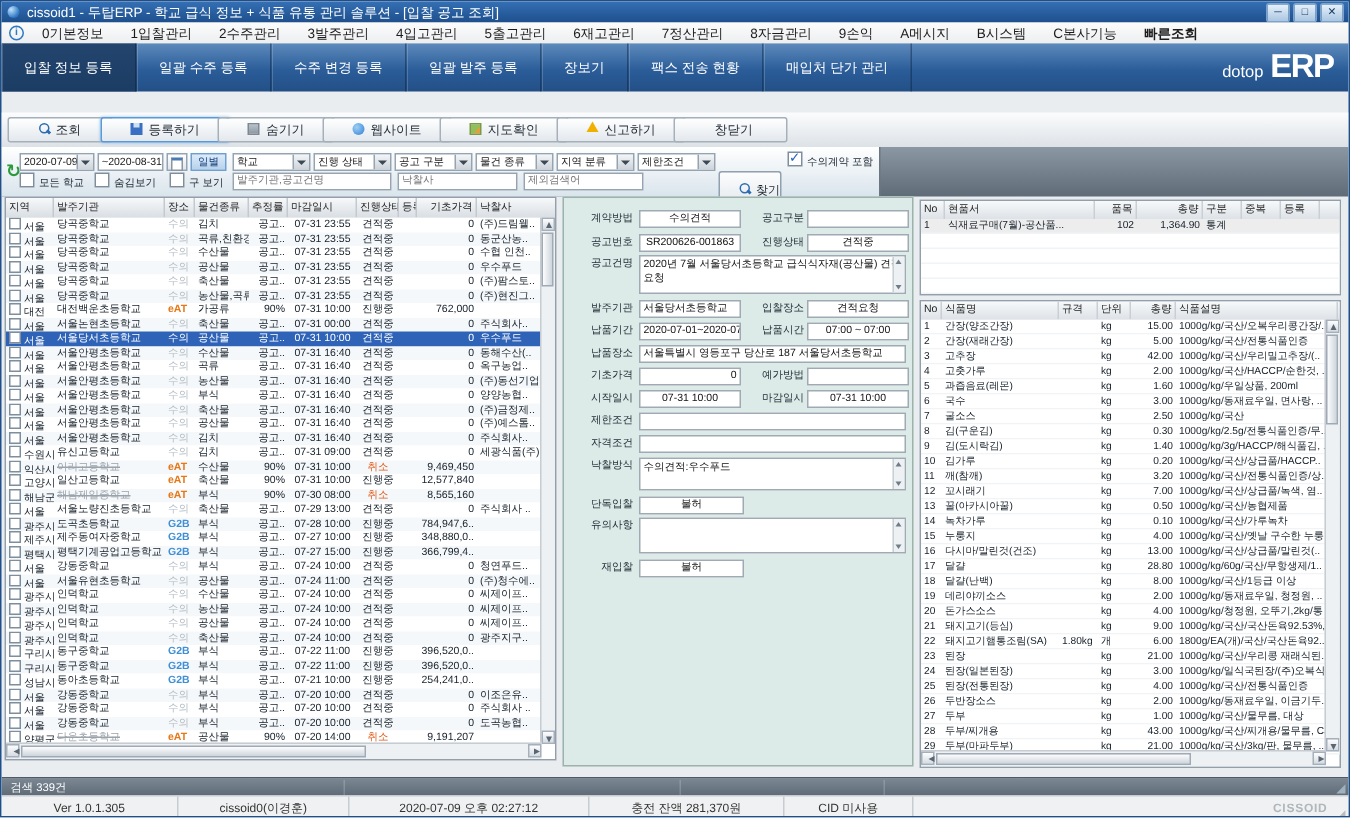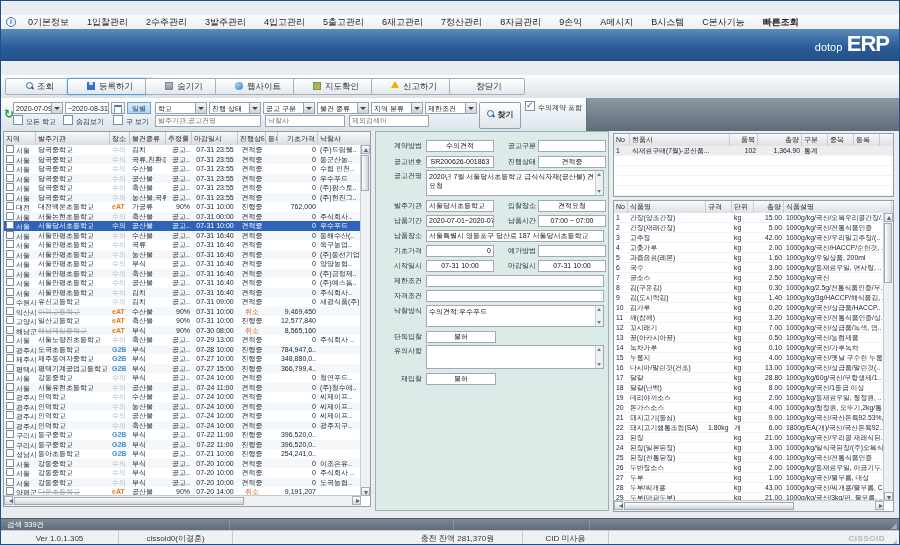--- a/index.html
+++ b/index.html
@@ -43,21 +43,21 @@
   
   .filterbar{position:absolute;left:0;top:97px;width:100%;height:33px;background:linear-gradient(#8b98a4,#5f6c78);}
   .filterlight{position:absolute;left:0;top:0;width:585px;height:33px;background:linear-gradient(#ffffff,#d9e4ec);border-right:1px solid #6a7682;}
   .ic-refresh{position:absolute;left:3px;top:9px;color:#2a9a3a;font-size:12px;font-weight:bold;}
   .fbox{position:absolute;height:12px;background:#fff;border:1px solid #96a4b2;font-size:7px;line-height:12px;color:#1a1a1a;box-sizing:border-box;padding-left:2px;white-space:nowrap;overflow:hidden;}
   .combo .arr{position:absolute;right:0;top:0;width:10px;height:100%;background:linear-gradient(#f4f6f8,#ccd3da);border-left:1px solid #96a4b2;}
   .combo .arr:after{content:"";position:absolute;left:2px;top:4px;border-left:3px solid transparent;border-right:3px solid transparent;border-top:3px solid #3c4854;}
   .fbtn-day{position:absolute;height:12px;background:linear-gradient(#ddebf8,#b6d2ec);border:1px solid #6f9fd0;color:#143f7c;font-size:7px;line-height:11px;text-align:center;box-sizing:border-box;}
   .calbtn{position:absolute;height:12px;width:14px;background:linear-gradient(#fff,#e0e6ec);border:1px solid #96a4b2;box-sizing:border-box;}
   .calbtn:before{content:"";position:absolute;left:2px;top:2px;width:6px;height:6px;background:#fff;border:1px solid #8a96a2;border-top:2px solid #4a7ab0;}
-  .findbtn{position:absolute;left:478px;top:4px;width:40px;height:25px;background:linear-gradient(#fdfdfe,#dfe5ea);border:1px solid #8fa0ae;border-radius:2px;font-size:8px;color:#1e2832;text-align:center;line-height:23px;font-weight:bold;}
+  .findbtn{position:absolute;left:478px;top:16px;width:40px;height:25px;background:linear-gradient(#fdfdfe,#dfe5ea);border:1px solid #8fa0ae;border-radius:2px;font-size:8px;color:#1e2832;text-align:right;line-height:23px;}
   .cb{display:inline-block;width:8px;height:8px;background:#fff;border:1px solid #7e8e9c;position:relative;vertical-align:-1px;margin-right:3px;}
   .cb.on:after{content:"✓";position:absolute;left:0px;top:-3px;color:#2a62c0;font-size:9px;font-weight:bold;}
   .fchk{position:absolute;font-size:7px;color:#1a2530;line-height:12px;white-space:nowrap;}
   .fin{position:absolute;height:12px;border:1px solid #96a4b2;background:#fff;font-size:7px;color:#9aa6b0;line-height:12px;box-sizing:border-box;padding-left:2px;font-family:"Liberation Sans",sans-serif;}
   
   .panel{position:absolute;background:#fff;border:1px solid #93a0ac;box-sizing:border-box;overflow:hidden;}
   .gridpanel{left:2px;top:130px;width:368px;height:376px;}
   .ghead{position:absolute;left:0;top:0;width:420px;height:13px;background:linear-gradient(#f7f9fa,#d9dee3);border-bottom:1px solid #b2bac2;}
   .gh{position:absolute;top:0;height:13px;font-size:7px;line-height:13px;color:#222;border-right:1px solid #c3c9cf;box-sizing:border-box;padding:0 2px;overflow:hidden;white-space:nowrap;}
   .grows{position:absolute;left:0;top:13px;width:420px;}
@@ -108,26 +108,32 @@
   .bottombar{position:absolute;left:0;top:529px;width:100%;height:16px;background:#f0f1f2;border-top:1px solid #c8ccd0;font-size:8px;color:#333;line-height:15px;}
   .bcell{position:absolute;top:0;height:15px;text-align:center;border-right:1px solid #c8ccd0;box-sizing:border-box;overflow:hidden;white-space:nowrap;}
   .cissoid{position:absolute;right:14px;top:0;color:#b0b6ba;font-weight:bold;font-size:8px;letter-spacing:0.5px;}
   .bgrip{position:absolute;right:2px;top:4px;color:#b8bcc0;font-size:8px;}
 </style>
 </head>
 <body>
 
 <div id="app">
 
+  <div class="titlebar">
+    <span class="appicon"></span>
+    <span class="wtitle">cissoid1 - 두탑ERP - 학교 급식 정보 + 식품 유통 관리 솔루션 - [입찰 공고 조회]</span>
+    <span class="winbtns"><span class="winbtn">─</span><span class="winbtn">□</span><span class="winbtn">✕</span></span>
+  </div>
 
   <div class="menubar">
     <span class="infoicon">i</span><span id="menu-items"><span class="mitem">0기본정보</span><span class="mitem">1입찰관리</span><span class="mitem">2수주관리</span><span class="mitem">3발주관리</span><span class="mitem">4입고관리</span><span class="mitem">5출고관리</span><span class="mitem">6재고관리</span><span class="mitem">7정산관리</span><span class="mitem">8자금관리</span><span class="mitem">9손익</span><span class="mitem">A메시지</span><span class="mitem">B시스템</span><span class="mitem">C본사기능</span><span class="mitem last">빠른조회</span></span>
   </div>
 
   <div class="bluebar">
+    <span id="bluebar-buttons"><span class="bb-btn active">입찰 정보 등록</span><span class="bb-btn">일괄 수주 등록</span><span class="bb-btn">수주 변경 등록</span><span class="bb-btn">일괄 발주 등록</span><span class="bb-btn">장보기</span><span class="bb-btn">팩스 전송 현황</span><span class="bb-btn">매입처 단가 관리</span></span>
     <span class="brand"><span class="b1">dotop</span> <span class="b2">ERP</span></span>
   </div>
 
 
   <div class="actionbar" id="actionbar">
       <span class="act-btn" style="left: 4px; width: 56px;"><span class="aicon ic-mag"></span>조회</span>
       <span class="act-btn focused" style="left: 66px; width: 72px;"><span class="aicon ic-save"></span>등록하기</span>
       <span class="act-btn" style="left: 144px; width: 64px;"><span class="aicon ic-hide"></span>숨기기</span>
       <span class="act-btn" style="left: 214px; width: 72px;"><span class="aicon ic-globe"></span>웹사이트</span>
       <span class="act-btn" style="left: 292px; width: 72px; font-family: Liberation Serif, serif;"><span class="aicon ic-map"></span>지도확인</span>
@@ -961,17 +967,18 @@
     <span style="padding-left:6px;">검색 339건</span>
     <span class="ssep" style="left:228px;"></span><span class="ssep" style="left:452px;"></span><span class="ssep" style="left:588px;"></span>
     <span class="grip">◢</span>
   </div>
 
   <div class="bottombar" id="bottombar">
     <span class="cissoid">CISSOID</span>
     <span class="bgrip">◢</span>
   <span class="bcell" style="left: 0px; width: 118px;">Ver 1.0.1.305</span>
       <span class="bcell" style="left: 118px; width: 114px;">cissoid0(이경훈)</span>
+      <span class="bcell" style="left: 232px; width: 160px;">2020-07-09 오후 02:27:12</span>
       <span class="bcell" style="left: 392px; width: 130px;">충전 잔액 281,370원</span>
       <span class="bcell" style="left: 522px; width: 86px;">CID 미사용</span>
     </div>
 
 </div>
 
 </body></html>

